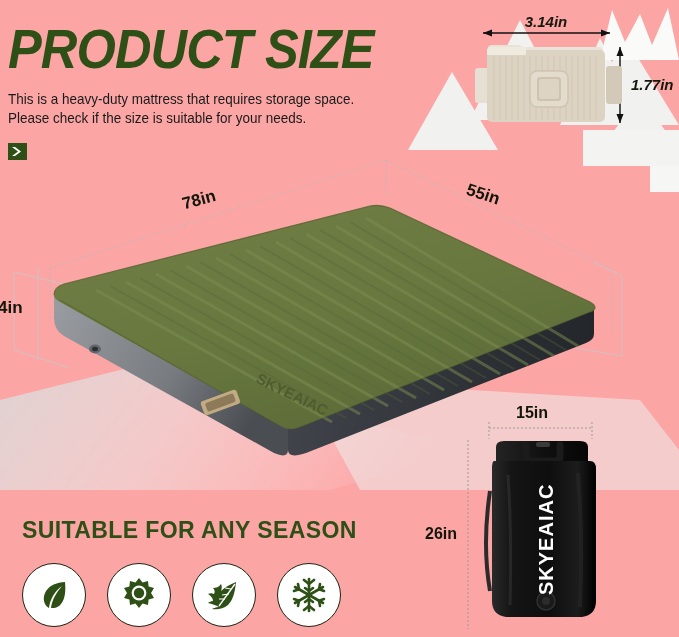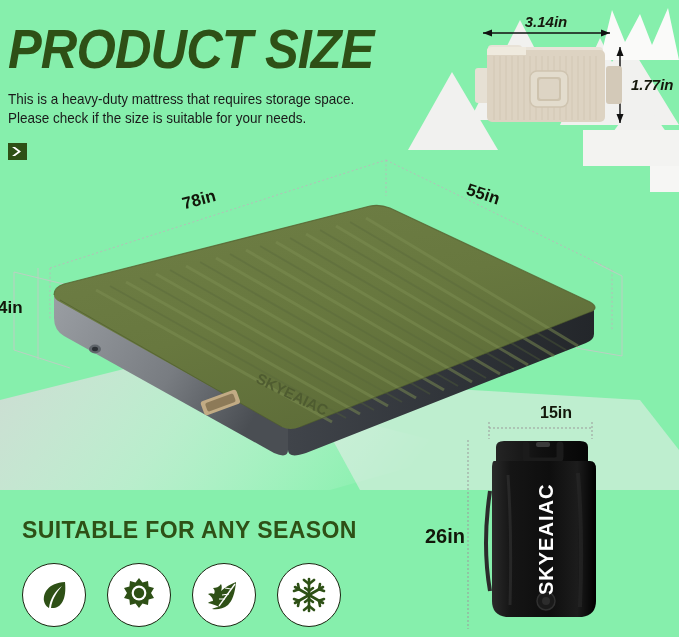--- a/index.html
+++ b/index.html
@@ -3,21 +3,21 @@
 <meta charset="utf-8">
 <style>
   html,body{margin:0;padding:0;}
   body{
     width:679px;height:637px;
     background:#ffffff;
     font-family:"Liberation Sans", sans-serif;
     overflow:hidden;
     position:relative;
   }
-  #stage{position:absolute;left:0;top:0;width:679px;height:637px;overflow:hidden;background:#86efac;}
+  #stage{position:absolute;left:0;top:0;width:679px;height:637px;overflow:hidden;background:#fca5a5;}
 
   
   .mtn-layer{position:absolute;left:0;top:0;width:679px;height:637px;pointer-events:none;}
 
   
   .title{
     position:absolute;left:8px;top:22px;
     font-family:"Liberation Sans", sans-serif;
     font-weight:bold;font-style:italic;
     font-size:55px;line-height:55px;
@@ -55,22 +55,22 @@
     font-weight:bold;
     color:#12170a;
     white-space:nowrap;
   }
   .dim-78{left:180px;top:195px;font-size:17px;transform:rotate(-15deg);transform-origin:left top;}
   .dim-55{left:470px;top:180px;font-size:17px;transform:rotate(18deg);transform-origin:left top;}
   .dim-4{left:-2px;top:298px;font-size:17px;}
 
   
   .bag-wrap{position:absolute;left:420px;top:395px;width:259px;height:242px;}
-  .dim-15{left:540px;top:404px;font-size:16px;}
-  .dim-26{left:425px;top:525px;font-size:20px;}
+  .dim-15{left:516px;top:404px;font-size:16px;}
+  .dim-26{left:425px;top:525px;font-size:16px;}
 
   
   .season-title{
     position:absolute;left:22px;top:516px;
     font-size:24px;font-weight:bold;
     color:#2e5016;
     letter-spacing:0.4px;
     transform:scaleX(0.96);
     transform-origin:left top;
     white-space:nowrap;

